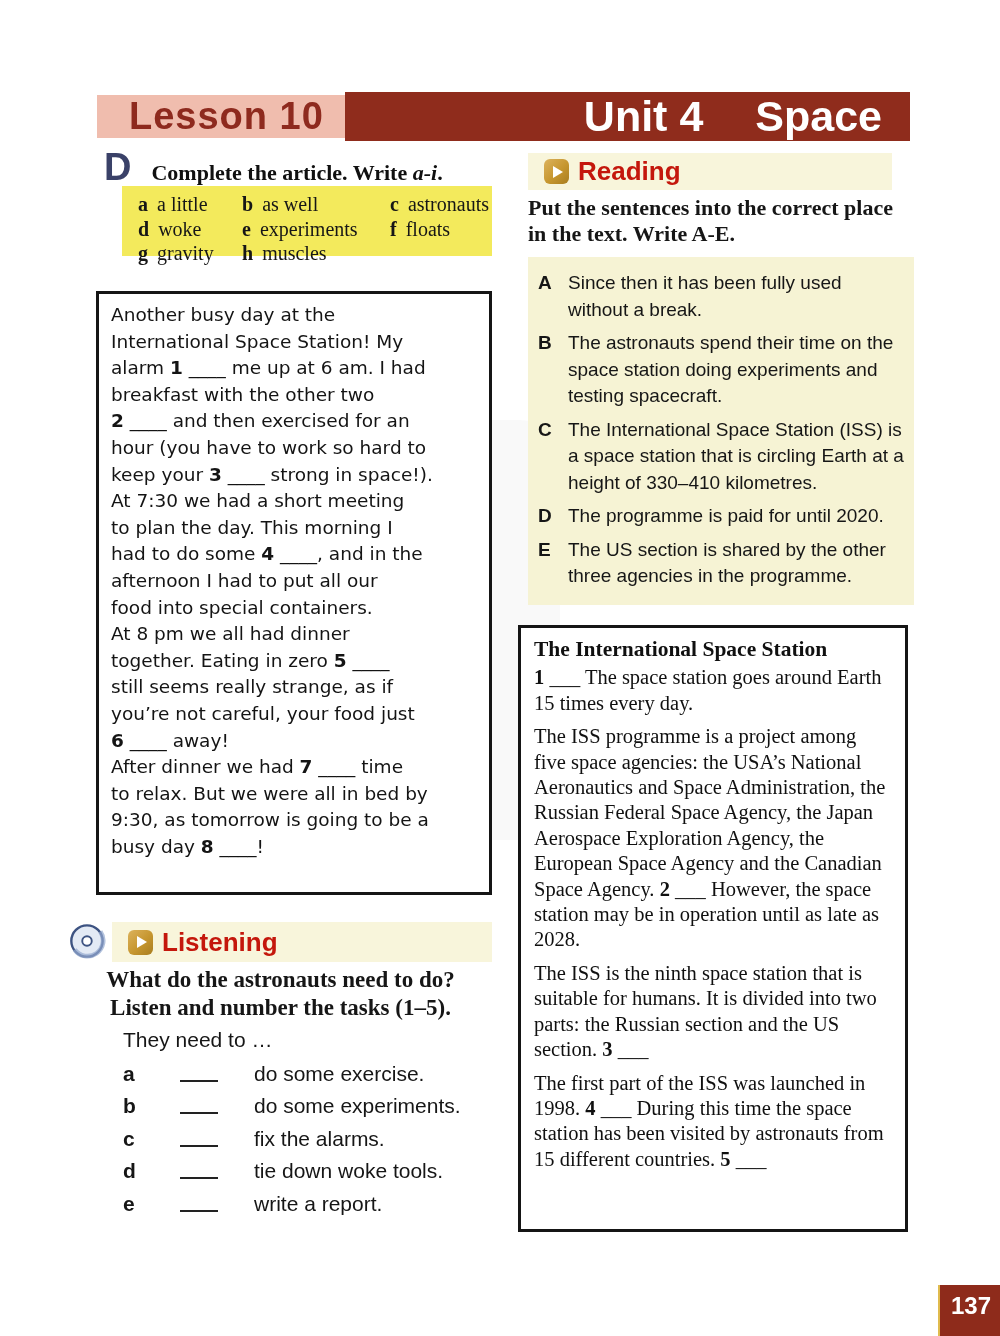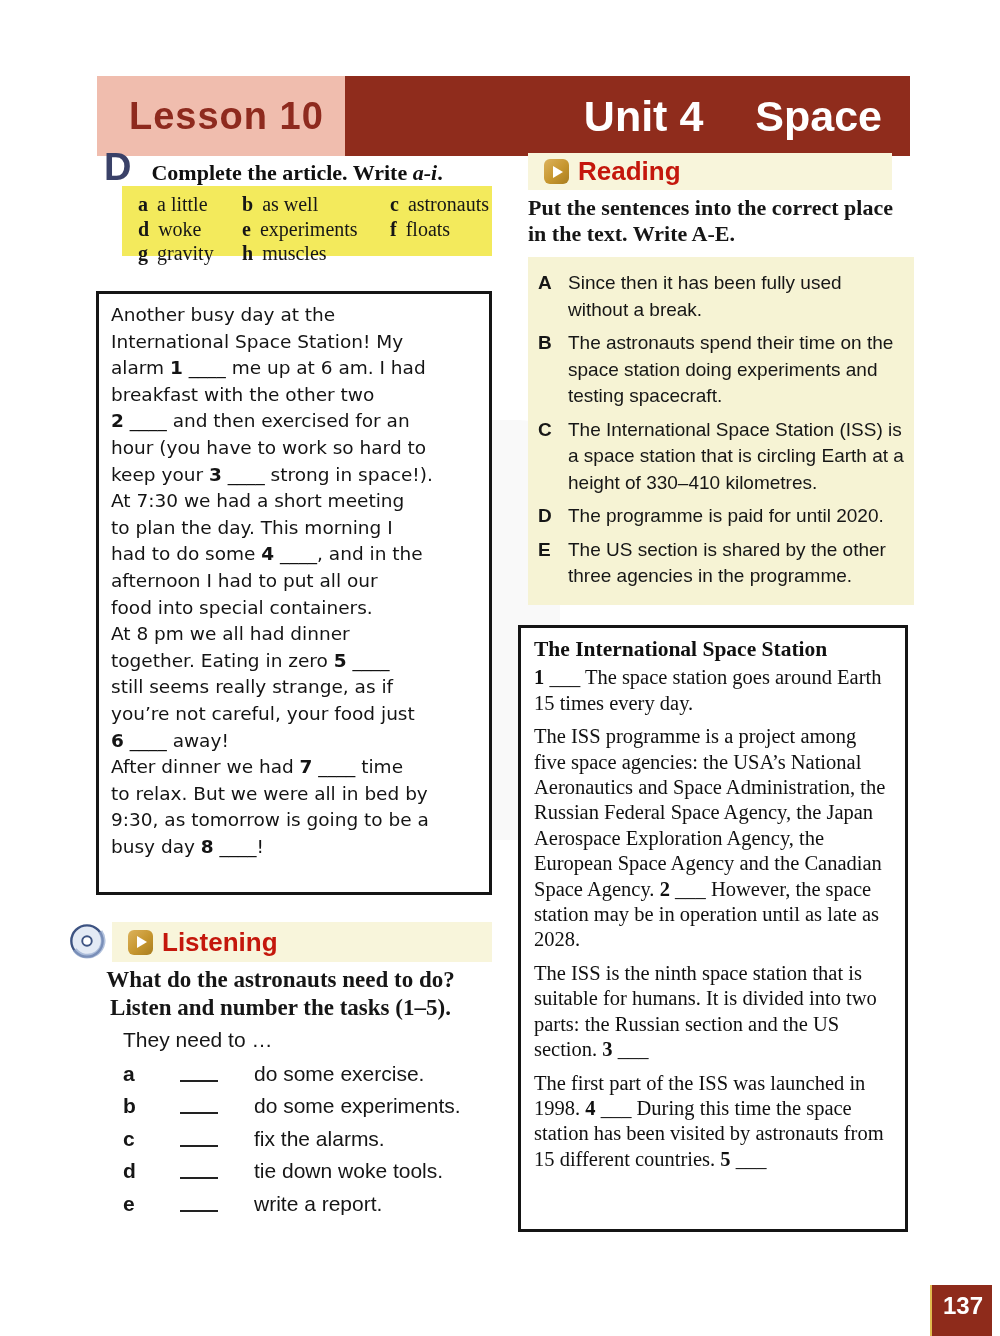--- a/index.html
+++ b/index.html
@@ -1,21 +1,21 @@
 <!DOCTYPE html>
 <html><head>
 <meta charset="utf-8">
 <style>
   html,body{margin:0;padding:0;background:#e9e9e9;}
   .page{position:relative;width:1000px;height:1336px;background:#ffffff;overflow:hidden;
         font-family:"Liberation Sans",sans-serif;color:#161616;margin:0 auto;}
   .wm{position:absolute;background:#8a8a82;opacity:0.05;border-radius:50%;}
 
   
-  .banner{position:absolute;left:97px;top:76px;width:813px;height:80px;display:flex;}
+  .banner{position:absolute;left:97px;top:76px;width:813px;height:80px;display:flex;align-items:center;}
   .banner .lesson{width:248px;background:#F0BDAE;display:flex;align-items:center;
         padding-left:32px;box-sizing:border-box;}
   .banner .lesson span{font-size:38px;font-weight:bold;color:#8E2A1E;letter-spacing:1px;}
   .banner .unit{flex:1;background:#8F2C1C;display:flex;align-items:center;justify-content:flex-end;
         gap:52px;padding-right:28px;color:#ffffff;font-size:43px;font-weight:bold;padding-left:36px;}
 
   
   .dhead{position:absolute;left:104px;top:146px;display:flex;align-items:baseline;gap:20px;}
   .dhead .dletter{font-size:38px;font-weight:600;color:#3A4168;font-family:"Liberation Sans",sans-serif;}
   .instr{font-family:"Liberation Serif",serif;font-weight:bold;font-size:22px;color:#101010;}
@@ -69,21 +69,21 @@
   .sent .st{flex:1;}
 
   
   .issbox{position:absolute;left:518px;top:625px;width:390px;height:607px;background:#ffffff;
       border:3px solid #151515;box-sizing:border-box;padding:9px 12px 0 13px;
       font-family:"Liberation Serif",serif;font-size:20.5px;line-height:25.4px;color:#101010;}
   .issbox .ititle{font-weight:bold;font-size:21.5px;margin-bottom:3px;}
   .issbox p{margin:0 0 8px 0;}
 
   
-  .pagenum{position:absolute;right:8px;top:1285px;width:62px;height:51px;background:#8E2B1B;
+  .pagenum{position:absolute;right:0;top:1285px;width:62px;height:51px;background:#8E2B1B;
       border-left:2px solid #E0BB4E;box-sizing:border-box;color:#ffffff;font-weight:bold;
       font-size:24px;padding:7px 0 0 11px;}
 </style>
 </head>
 <body>
 
 <div class="page">
 
   <div class="wm" style="left:640px;top:880px;width:220px;height:200px;"></div>
   <div class="wm" style="left:300px;top:420px;width:260px;height:420px;border-radius:40px;"></div>

